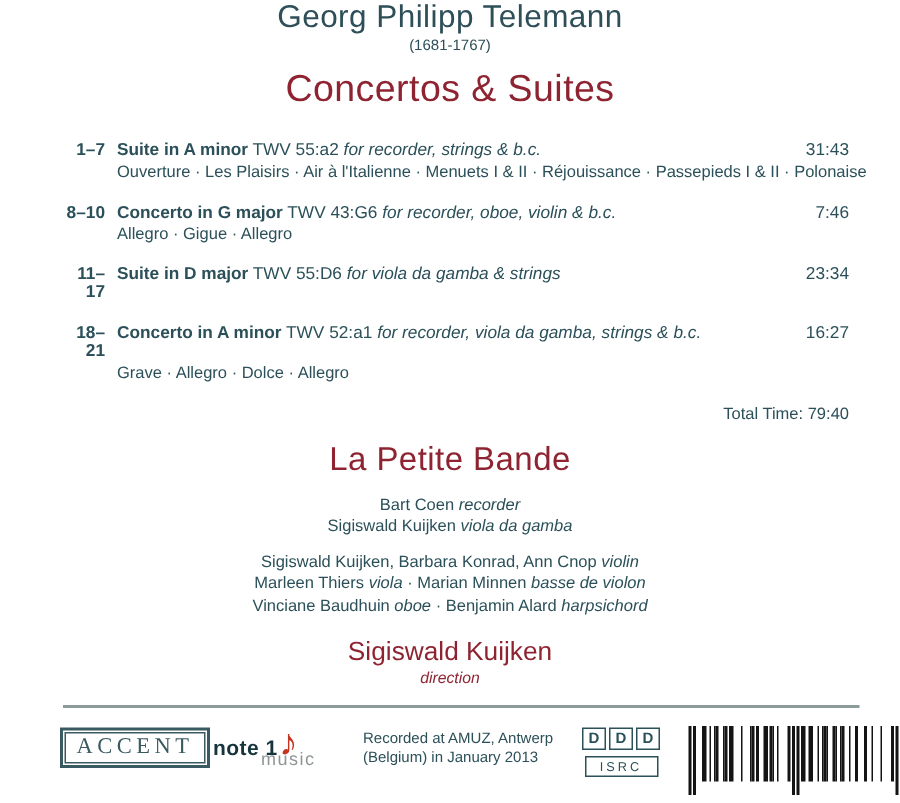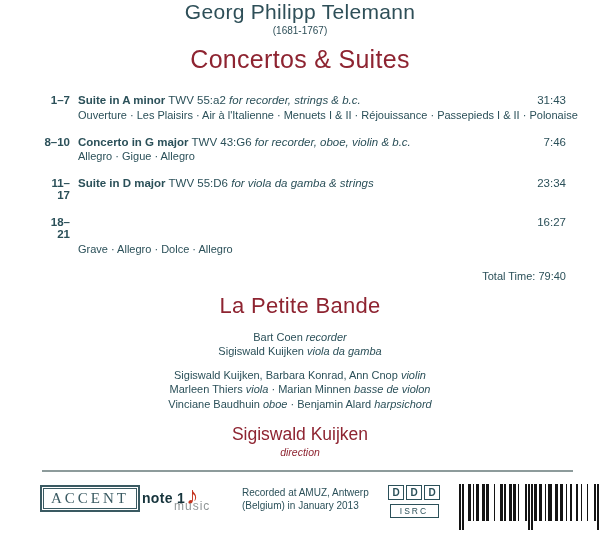--- a/index.html
+++ b/index.html
@@ -103,20 +103,21 @@
       <div class="trow">
         <span class="tnum">11–17</span>
         <span class="ttitle"><b>Suite in D major</b> <span>TWV 55:D6</span> <i>for viola da gamba &amp; strings</i></span>
         <span class="ttime">23:34</span>
       </div>
     </div>
 
     <div class="track">
       <div class="trow">
         <span class="tnum">18–21</span>
+        <span class="ttitle"><b>Concerto in A minor</b> <span>TWV 52:a1</span> <i>for recorder, viola da gamba, strings &amp; b.c.</i></span>
         <span class="ttime">16:27</span>
       </div>
       <div class="tmov">Grave · Allegro · Dolce · Allegro</div>
     </div>
 
   </div>
 
   <div class="total">Total Time: 79:40</div>
 
   <div class="ensemble">

